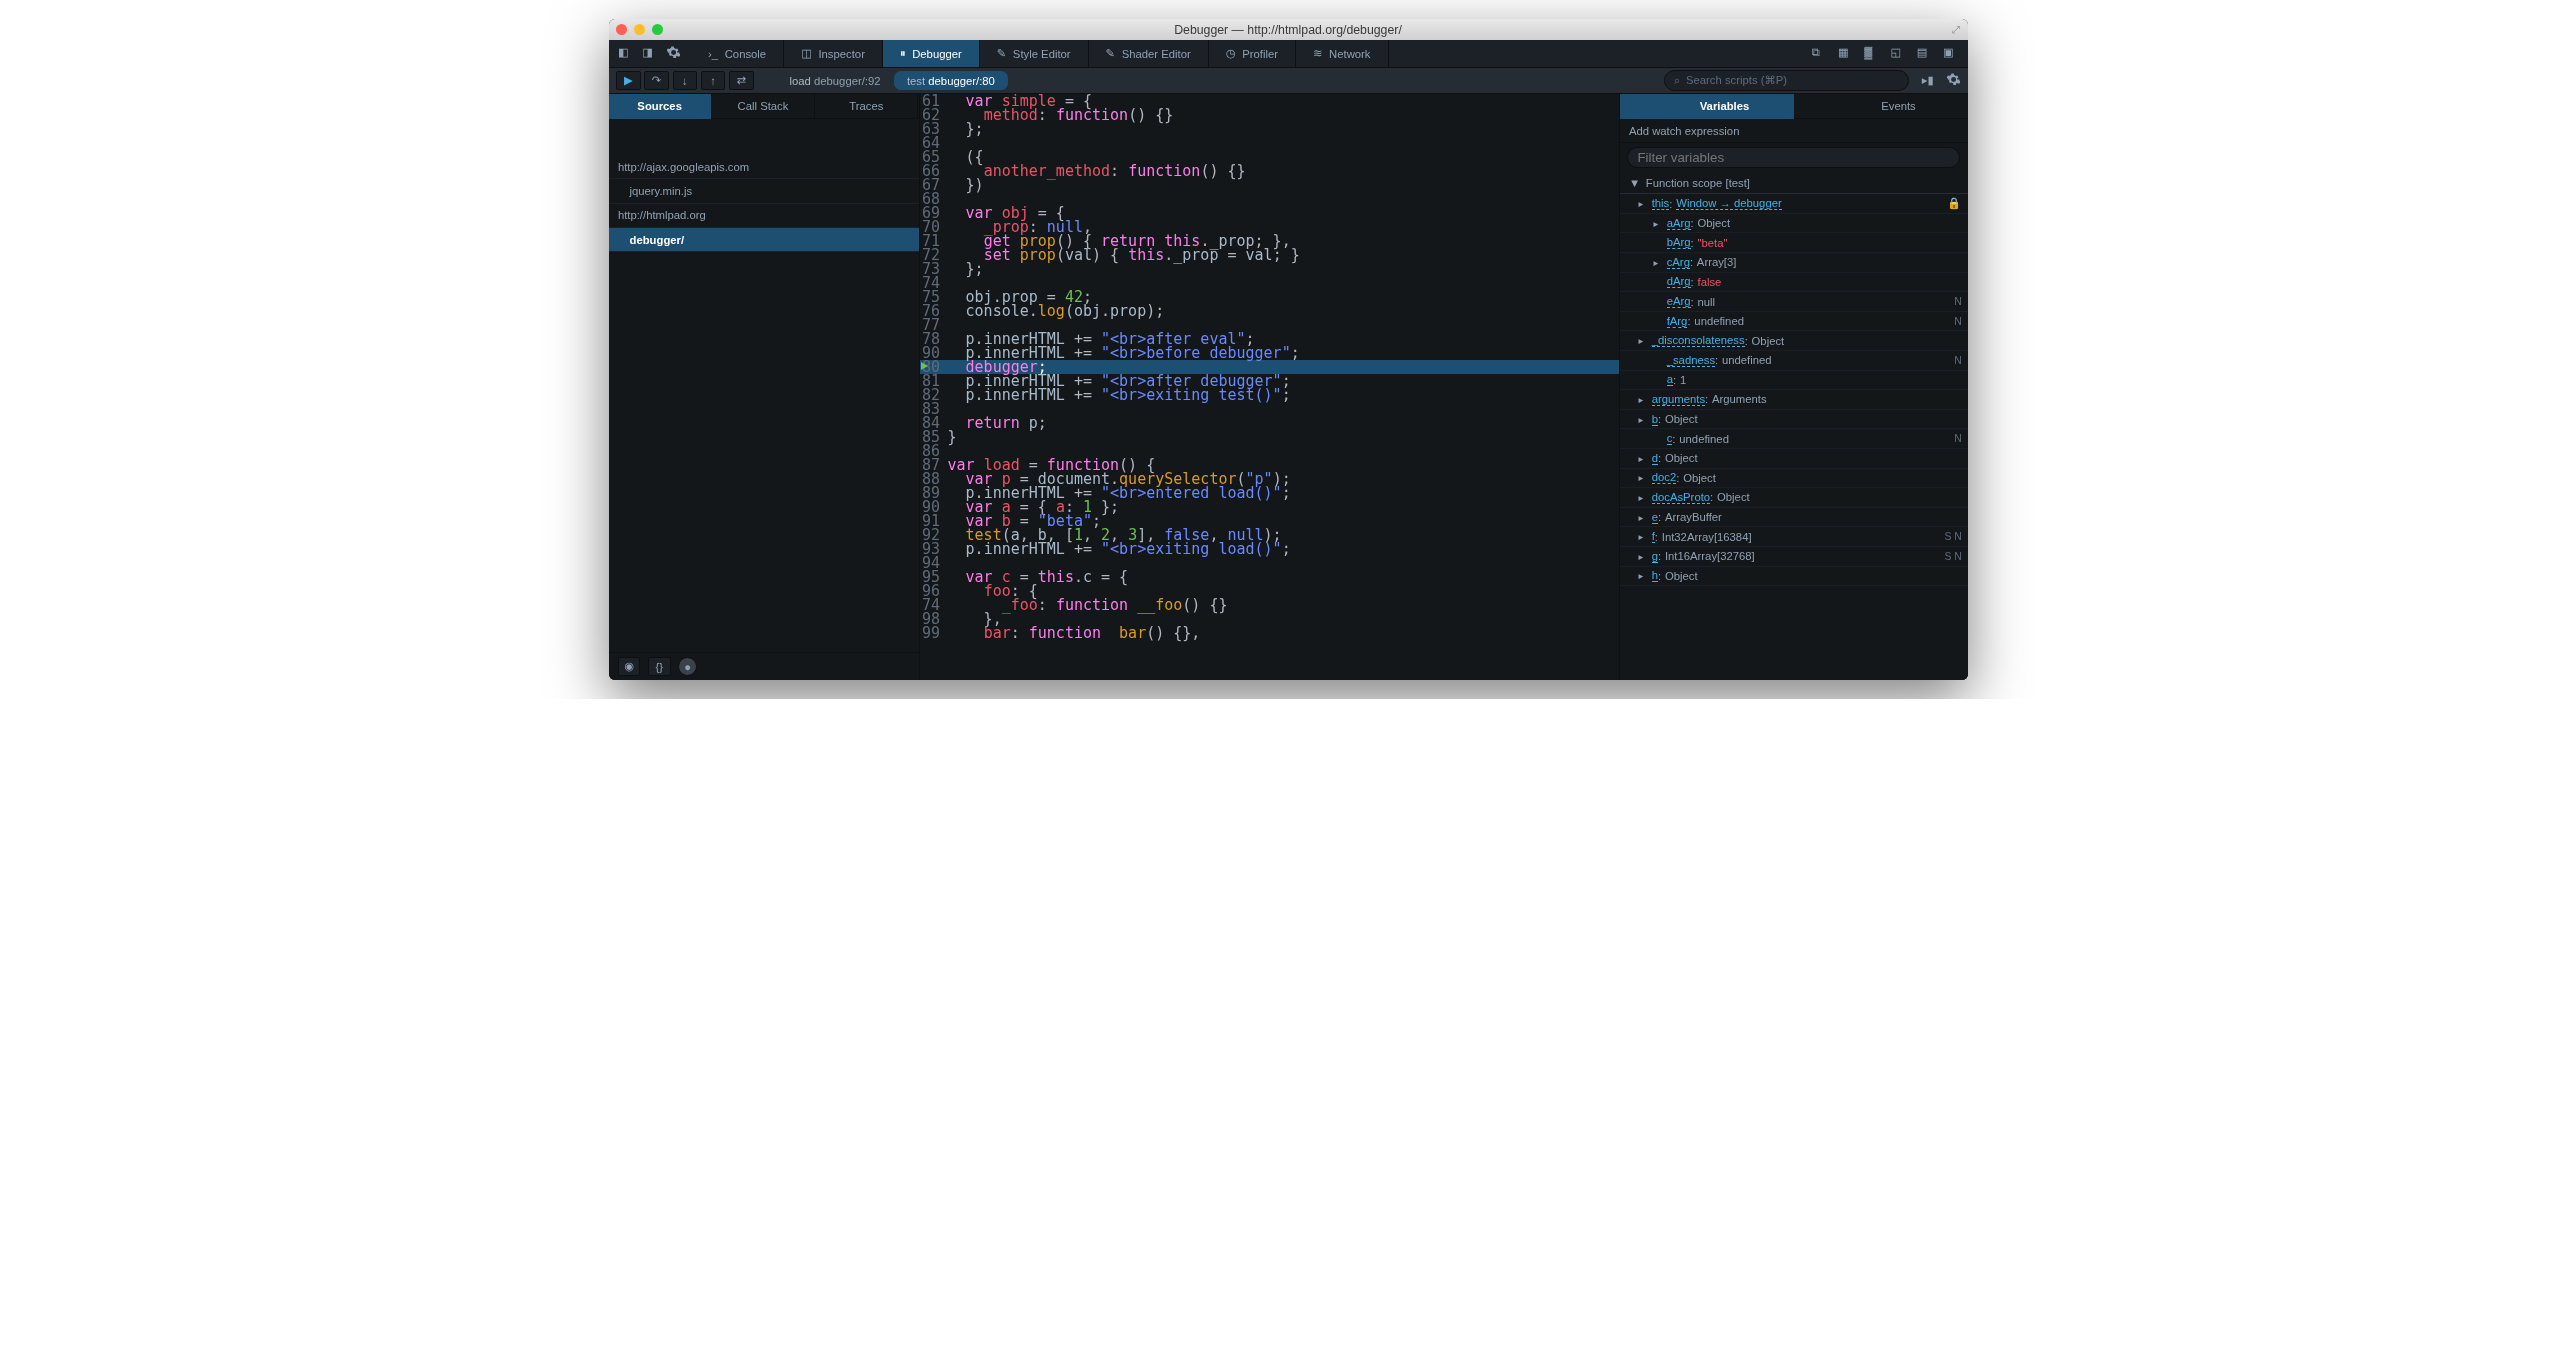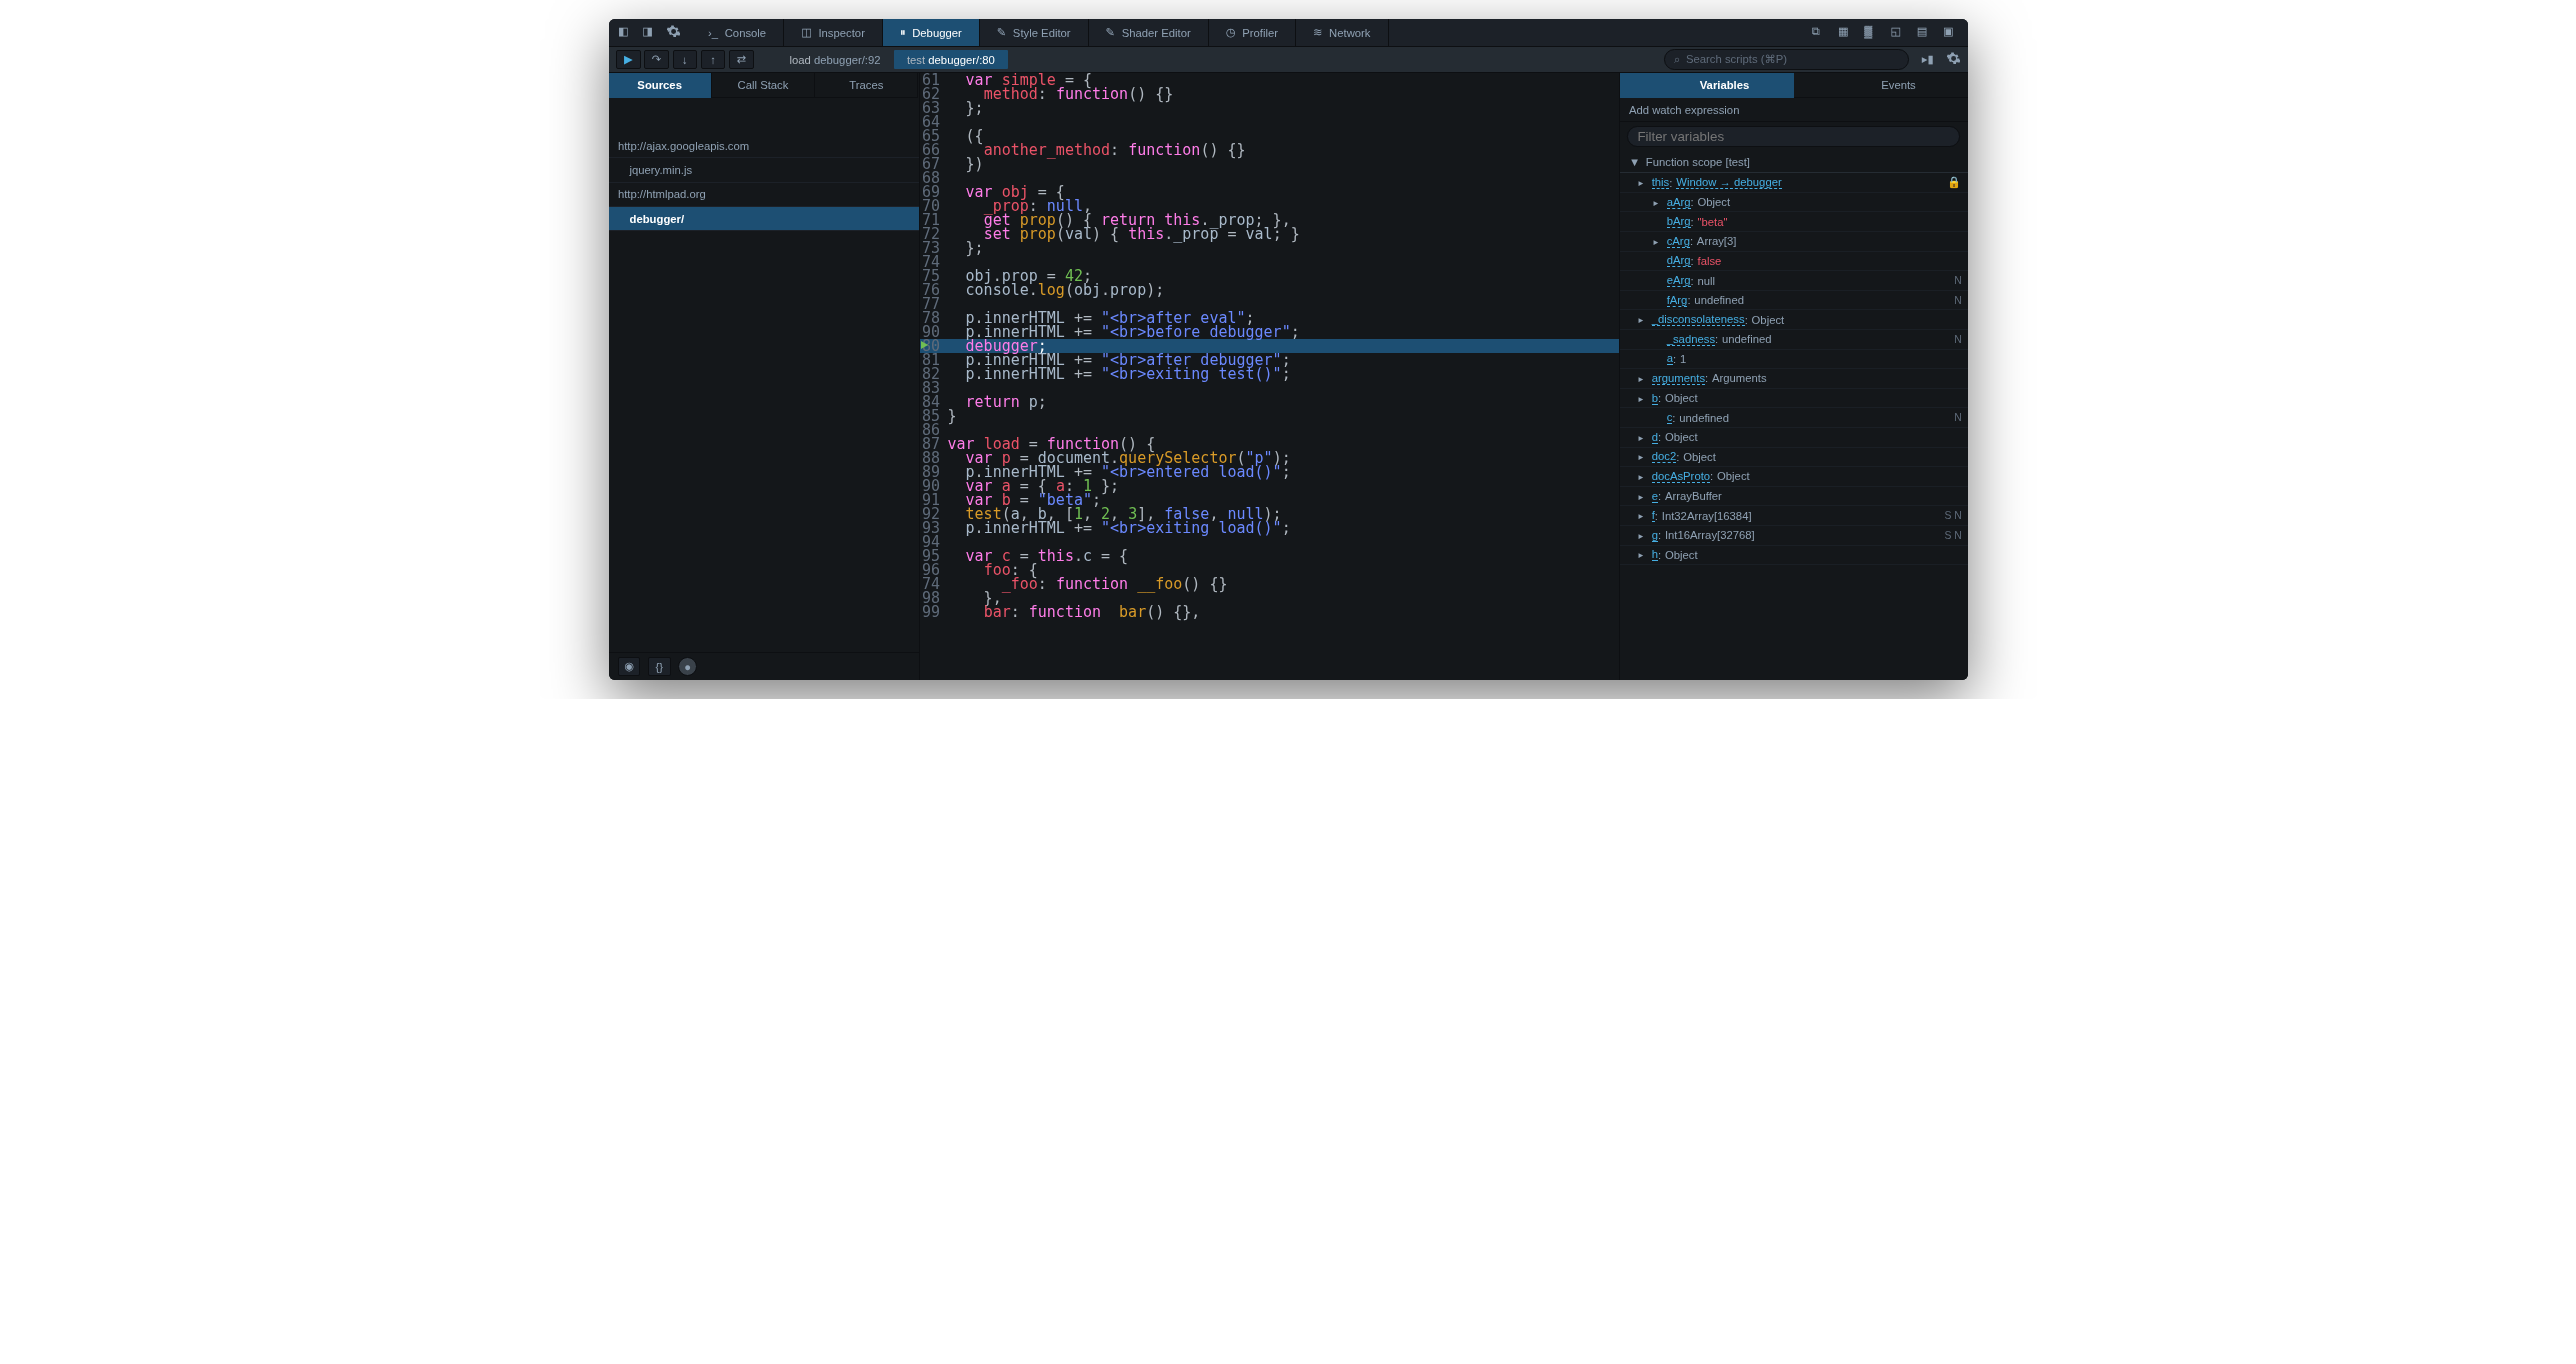--- a/index.html
+++ b/index.html
@@ -18,21 +18,21 @@
 .tabs { display:flex; flex:1; }
 .tab { display:flex; align-items:center; gap:6.6px; padding:0 17px; color:#8fa1b3; cursor:pointer; font-size:11.3px; border-right:0.9px solid #0d0f12; }
 .tab.active { background:#1d4f73; color:#fff; }
 .tb-right { display:flex; align-items:center; gap:11.3px; padding:0 9.4px; }
 
 .controls { height:26.4px; background:#252c33; display:flex; align-items:center; padding:0 7.5px; gap:3.8px; border-bottom:0.9px solid #0d0f12; }
 .btn { width:24.5px; height:19px; background:#1c2128; border:0.9px solid #0d0f12; border-radius:1.9px; display:flex; align-items:center; justify-content:center; color:#8fa1b3; cursor:pointer; }
 .btn.play { color:#46afe3; }
 .crumb { color:#8fa1b3; padding:0 13.2px; font-size:11.3px; position:relative; }
 .crumb .cl { color:#b0b8c0; }
-.crumb.active { background:#1d4f73; color:#fff; border-radius:1px; padding:3.8px 13.2px; }
+.crumb.active { background:#1d4f73; color:#fff; border-radius:7px; padding:3.8px 13.2px; }
 .search { margin-left:auto; width:245px; height:21px; background:#1c2128; border:0.9px solid #0d0f12; border-radius:10.4px; display:flex; align-items:center; padding:0 9.4px; color:#5f6b7a; gap:5.7px; }
 .sicon { margin-left:9.4px; color:#8fa1b3; cursor:pointer; }
 
 .body { flex:1; display:flex; overflow:hidden; }
 .left { width:311px; background:#14171a; border-right:0.9px solid #0d0f12; display:flex; flex-direction:column; }
 .ltabs { display:flex; height:24.5px; }
 .ltab { flex:1; text-align:center; line-height:24.5px; color:#8fa1b3; cursor:pointer; font-size:11.3px; border-right:0.9px solid #0d0f12; border-bottom:0.9px solid #0d0f12; }
 .ltab.active { background:#1d4f73; color:#fff; border-bottom:none; font-weight:bold; }
 .sources { flex:1; overflow:auto;margin-top:36px; }
 .sitem { padding:5.7px 9.4px; color:#8fa1b3; cursor:pointer; font-size:11.3px; border-bottom:0.9px solid #1c2128; }
@@ -75,20 +75,29 @@
 .vval.link { color:#46afe3; border-bottom:0.9px dashed #46afe3; }
 .badge { margin-left:auto; color:#5f6b7a; font-size:10.4px; }
 .ar { width:9.4px; color:#8fa1b3; margin-right:3.8px; font-size:9.4px; }
 .lock { margin-left:auto; color:#8fa1b3; }
 svg { width:13.2px; height:13.2px; fill:currentColor; }
 </style>
 </head>
 <body>
 
 <div class="window">
+  <div class="titlebar">
+    <div class="traffic">
+      <div class="tl r"></div>
+      <div class="tl y"></div>
+      <div class="tl g"></div>
+    </div>
+    <div class="title">Debugger — http://htmlpad.org/debugger/</div>
+    <div class="maxicon">⤢</div>
+  </div>
 
   <div class="toolbar">
     <div class="tb-left">
       <span class="tb-icon">◧</span>
       <span class="tb-icon">◨</span>
       <span class="tb-icon"><svg viewBox="0 0 16 16">
             <path d="M8 5a3 3 0 100 6 3 3 0 000-6zm7 3a7 7 0 01-.1 1.2l1.6 1.2-1.5 2.6-1.9-.6a6 6 0 01-2 .1l-.3 2h-3l-.3-2a6 6 0 01-2-1.1l-1.9.6-1.5-2.6 1.6-1.2A7 7 0 011 8a7 7 0 01.1-1.2L-.5 5.6 1 3l1.9.6a6 6 0 012-1.1l.3-2h3l.3 2a6 6 0 012 1.1L12.4 3l1.5 2.6-1.6 1.2c.1.4.1.8.1 1.2z"></path>
           </svg></span>
     </div>
     <div class="tabs" id="tabs">

